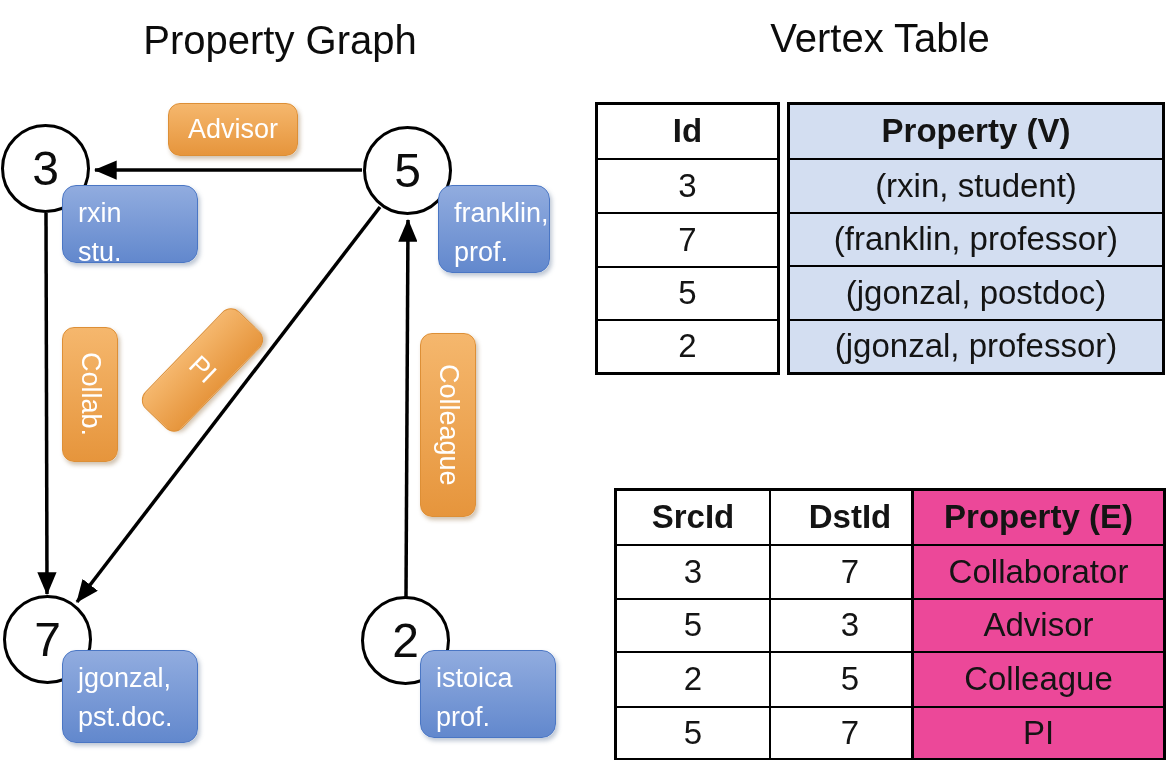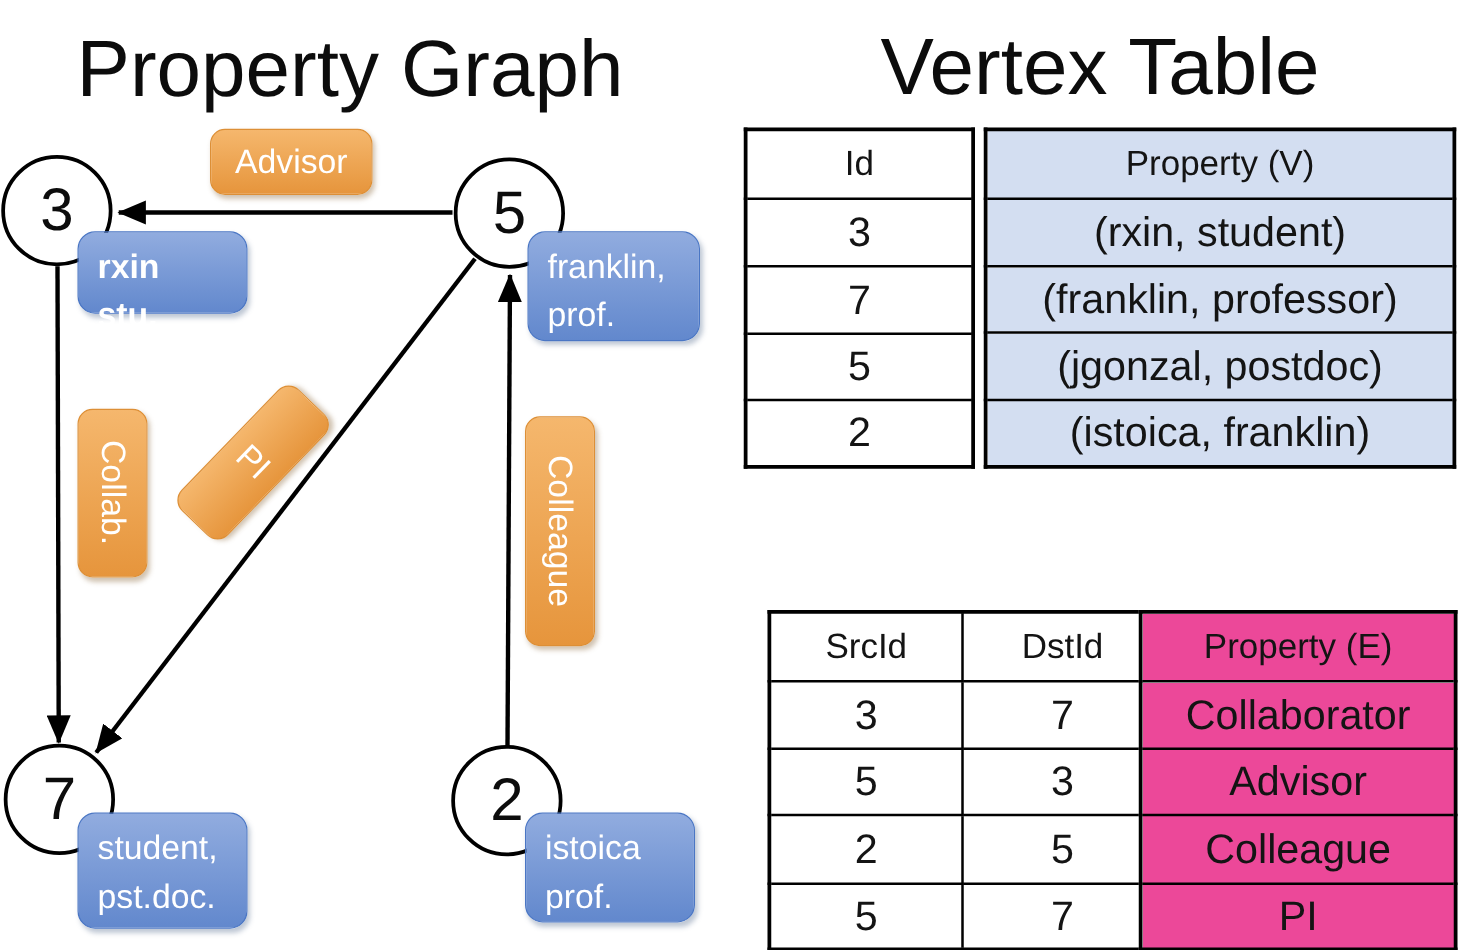--- a/index.html
+++ b/index.html
@@ -1,21 +1,21 @@
 <!DOCTYPE html>
 <html><head>
 <meta charset="utf-8">
 <style>
   html,body{margin:0;padding:0;background:#fff;}
   #stage{
     position:relative;width:1170px;height:760px;background:#fff;overflow:hidden;
     font-family:"Liberation Sans", sans-serif;color:#111;
   }
   .title{
-    position:absolute;text-align:center;font-size:64px;font-weight:300;
+    position:absolute;text-align:center;font-size:40px;font-weight:300;
     color:#0c0c0c;letter-spacing:0px;white-space:nowrap;
   }
   #graph-title{left:0;top:18px;width:560px;}
   #vertex-title{left:595px;top:16px;width:570px;}
   #edge-title{left:590px;top:398px;width:576px;}
 
   
   .node{
     position:absolute;width:89px;height:89px;border:3.5px solid #000;border-radius:50%;
     background:#fff;display:flex;align-items:center;justify-content:center;
@@ -27,22 +27,22 @@
   #node-2{left:361px;top:596px;}
 
   
   .vbox{
     position:absolute;border-radius:14px;color:#fff;font-size:27px;line-height:1.45;
     padding:8px 0 0 15px;box-sizing:border-box;
     background:linear-gradient(#91acdf,#6288cd);
     border:1.5px solid #4a76c4;
     box-shadow:2px 3px 4px rgba(110,130,160,0.45);
   }
-  #vbox-rxin{left:62px;top:185px;width:136px;height:66px;font-weight:bold;}
-  #vbox-franklin{left:422px;top:185px;width:138px;height:88px;}
+  #vbox-rxin{left:62px;top:185px;width:136px;height:78px;}
+  #vbox-franklin{left:438px;top:185px;width:112px;height:88px;}
   #vbox-jgonzal{left:62px;top:650px;width:136px;height:93px;}
   #vbox-istoica{left:420px;top:650px;width:136px;height:88px;}
 
   
   .ebox{
     position:absolute;border-radius:12px;color:#fff;font-size:27px;
     display:flex;align-items:center;justify-content:center;box-sizing:border-box;
     background:linear-gradient(#f5b76d,#e6953c);
     border:1px solid #dd8f36;
     box-shadow:2px 3px 4px rgba(150,120,80,0.45);
@@ -52,21 +52,21 @@
   #ebox-colleague{left:420px;top:333px;width:56px;height:184px;}
   #ebox-pi{left:135px;top:344px;width:135px;height:52px;transform:rotate(-46deg);}
   .vert-text{writing-mode:vertical-rl;}
 
   #edge-svg{position:absolute;left:0;top:0;}
 
   
   table{border-collapse:collapse;table-layout:fixed;position:absolute;background:#fff;}
   td{border:2.5px solid #000;text-align:center;vertical-align:middle;
      font-size:33px;color:#141414;padding:0;overflow:hidden;white-space:nowrap;}
-  td.hdr{font-size:28px;font-weight:normal;}
+  td.hdr{font-size:33px;font-weight:bold;}
   #vt-id{left:595px;top:102px;width:185px;border:3px solid #000;}
   #vt-prop{left:787px;top:102px;width:378px;border:3px solid #000;}
   #vt-prop td, #et-prop-t td{}
   .vfill{background:#d3def1;}
   .efill{background:#ec4899;}
   #et-ids{left:614px;top:488px;width:318px;border:3px solid #000;}
   #et-prop-t{left:911px;top:488px;width:255px;border:3px solid #000;}
 </style>
 </head>
 <body>
@@ -103,21 +103,21 @@
 
   <div class="vbox" id="vbox-rxin">
     <div>rxin</div>
     <div>stu.</div>
   </div>
   <div class="vbox" id="vbox-franklin">
     <div>franklin,</div>
     <div>prof.</div>
   </div>
   <div class="vbox" id="vbox-jgonzal">
-    <div>student,</div>
+    <div>jgonzal,</div>
     <div>pst.doc.</div>
   </div>
   <div class="vbox" id="vbox-istoica">
     <div>istoica</div>
     <div>prof.</div>
   </div>
 
   <div class="ebox" id="ebox-advisor">
     <span>Advisor</span>
   </div>
@@ -159,21 +159,21 @@
     <tr style="height:54px;">
           <td class="vfill">(rxin, student)</td>
         </tr>
     <tr style="height:53px;">
           <td class="vfill">(franklin, professor)</td>
         </tr>
     <tr style="height:54px;">
           <td class="vfill">(jgonzal, postdoc)</td>
         </tr>
     <tr style="height:54px;">
-          <td class="vfill">(istoica, franklin)</td>
+          <td class="vfill">(jgonzal, professor)</td>
         </tr>
   </tbody>
     </table>
 
   <table id="et-ids">
     <tbody>
         <tr style="height:55px;">
       <td class="hdr" style="width:152px;">SrcId</td>
       <td class="hdr">DstId</td>
     </tr>

